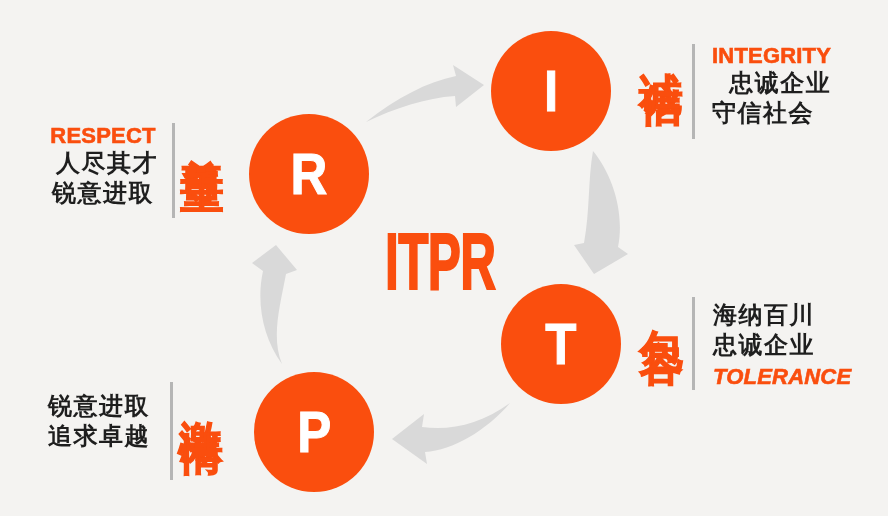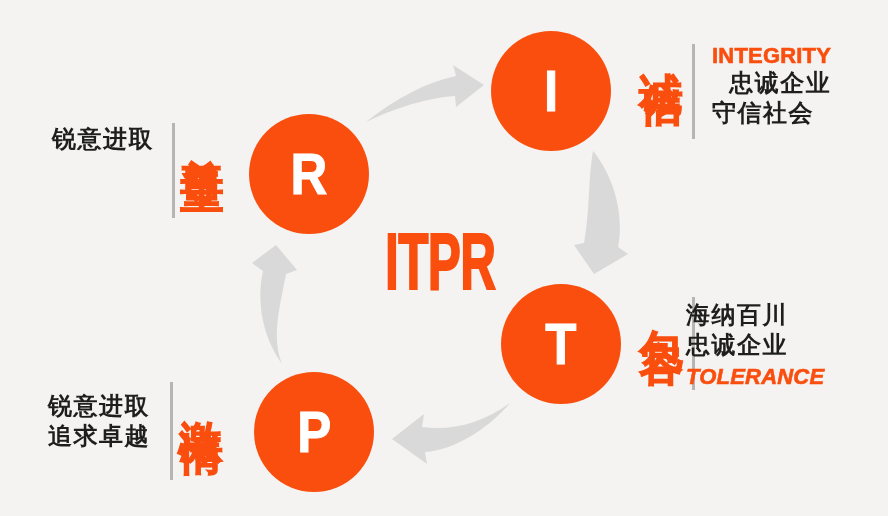--- a/index.html
+++ b/index.html
@@ -62,34 +62,36 @@
   </div>
   <div class="cn-vert" style="left:640px;top:38px;">诚信</div>
   <div class="divider" style="left:692px;top:44px;height:95px;"></div>
   <div class="info align-left" style="left:712px;top:44px;">
     <div class="en-label">INTEGRITY</div>
     <div class="desc-line gap-top-md">忠诚企业</div>
     <div class="desc-line">守信社会</div>
   </div>
 
   <div class="info align-center" style="left:48px;top:124px;width:110px;">
+    <div class="en-label">RESPECT</div>
+    <div class="desc-line gap-top-md">人尽其才</div>
     <div class="desc-line">锐意进取</div>
   </div>
   <div class="divider" style="left:172px;top:123px;height:95px;"></div>
   <div class="cn-vert" style="left:181px;top:124px;">尊重</div>
   <div class="circle" style="left:249px;top:114px;">
     <span class="letter">R</span>
   </div>
 
   <div class="circle" style="left:501px;top:284px;">
     <span class="letter">T</span>
   </div>
   <div class="cn-vert" style="left:640px;top:295px;">包容</div>
   <div class="divider" style="left:692px;top:297px;height:93px;"></div>
-  <div class="info align-left" style="left:686px;top:300px;">
+  <div class="info align-left" style="left:713px;top:300px;">
     <div class="desc-line">海纳百川</div>
     <div class="desc-line">忠诚企业</div>
     <div class="en-label gap-top-sm">TOLERANCE</div>
   </div>
 
   <div class="info align-center" style="left:40px;top:391px;width:118px;">
     <div class="desc-line">锐意进取</div>
     <div class="desc-line">追求卓越</div>
   </div>
   <div class="divider" style="left:170px;top:382px;height:98px;"></div>

